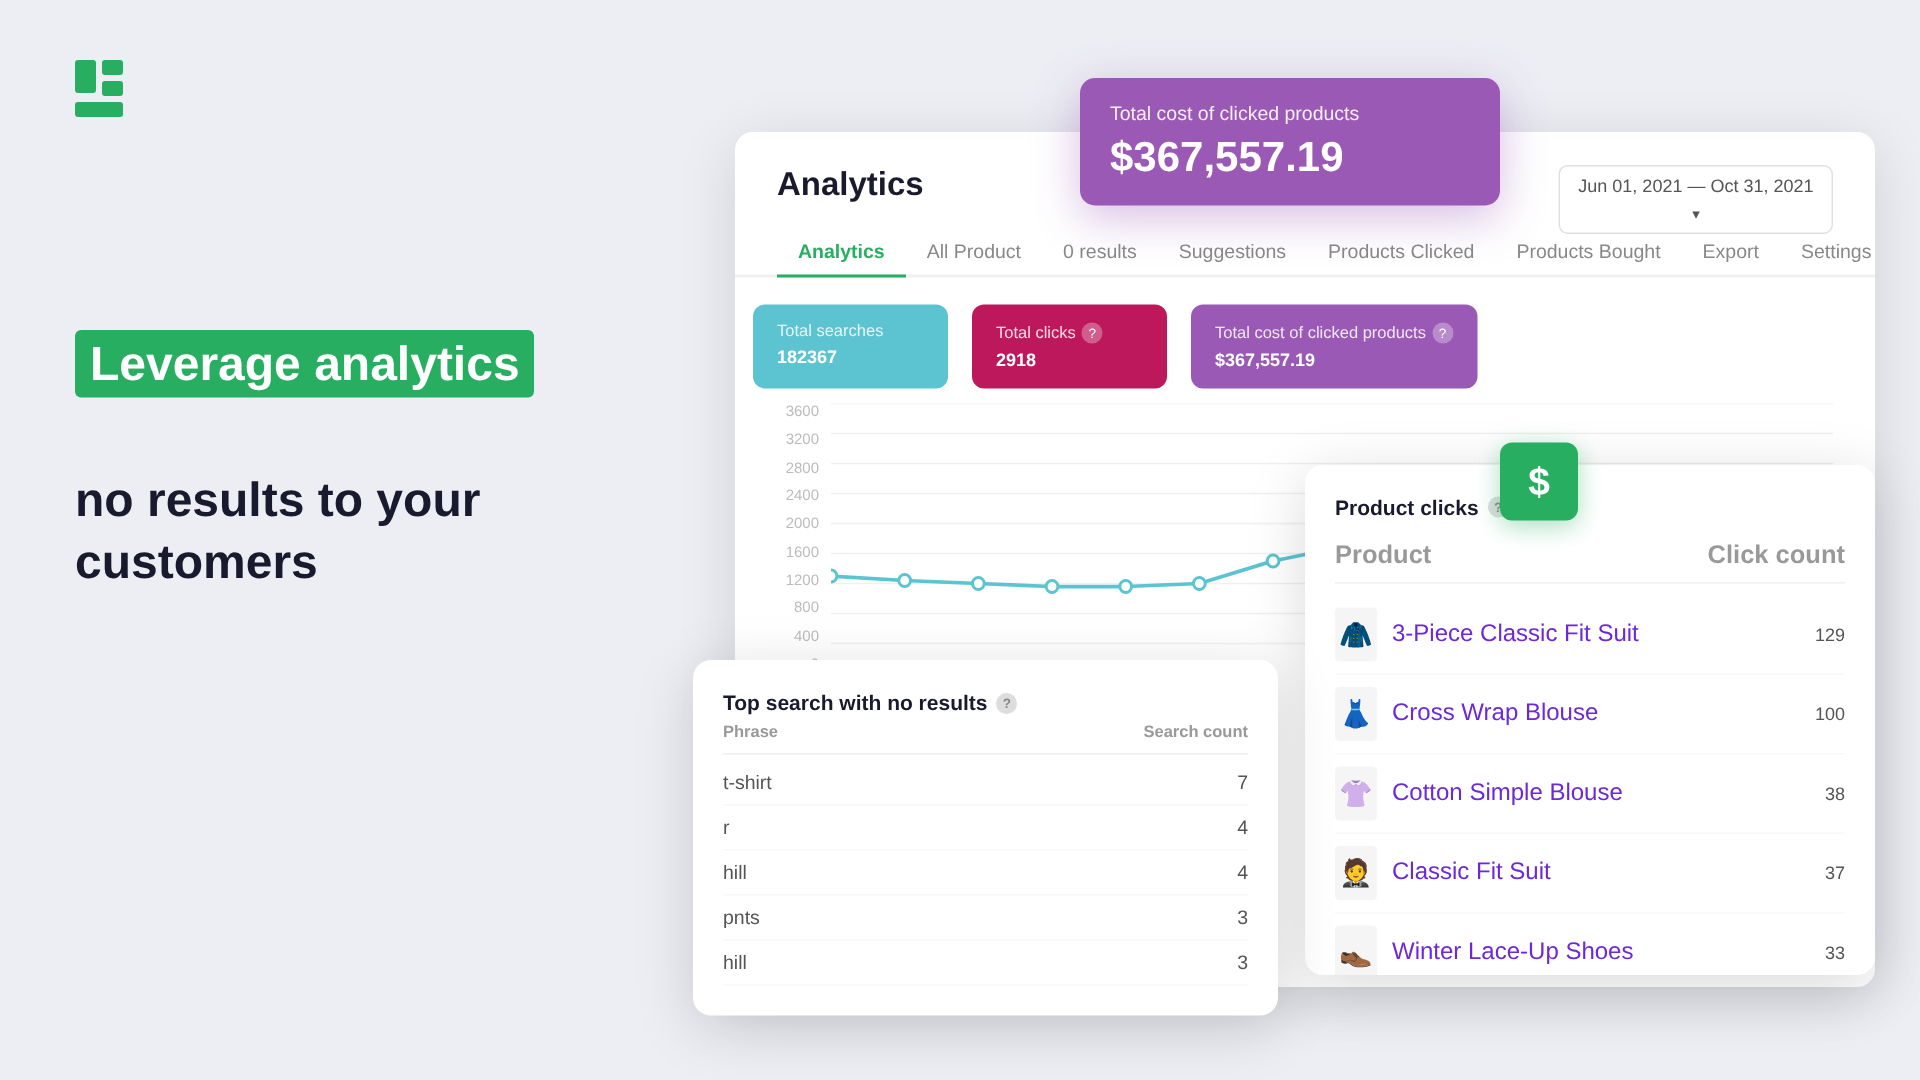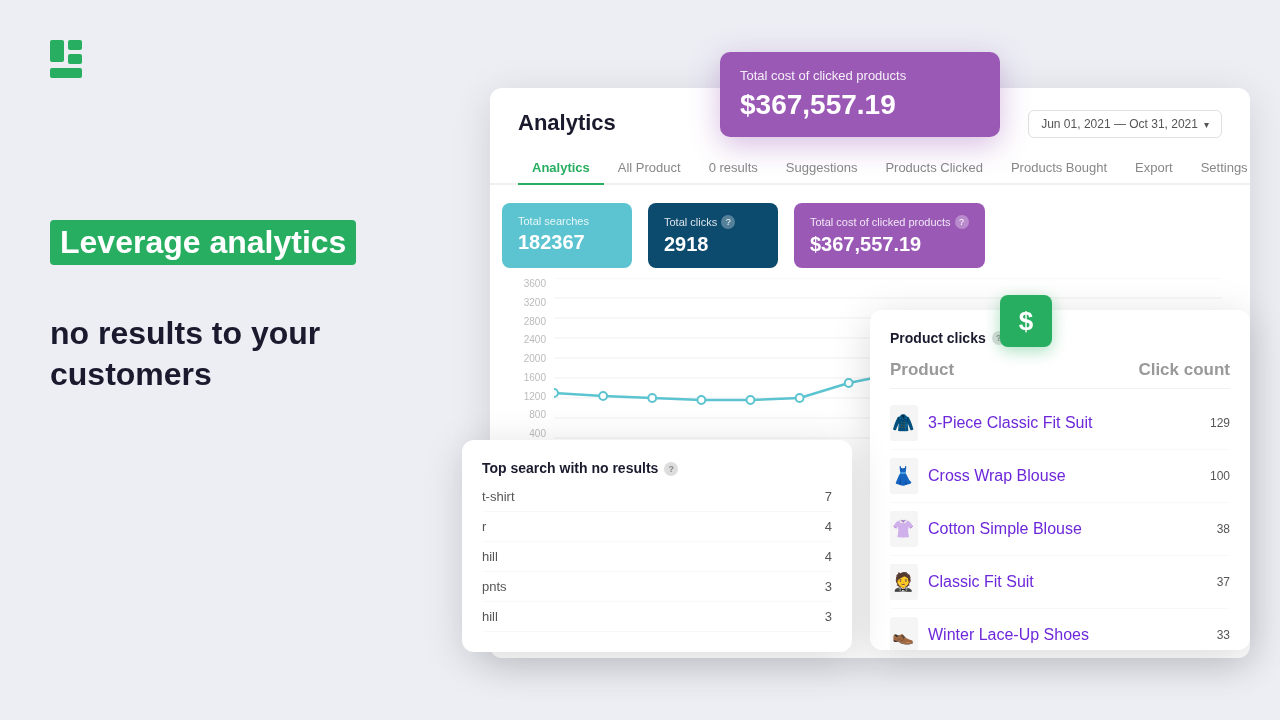--- a/index.html
+++ b/index.html
@@ -106,46 +106,47 @@
       background: white;
       border: 1px solid #e0e0e0;
       border-radius: 6px;
       padding: 6px 12px;
       font-size: 12px;
       color: #555;
       display: flex;
       align-items: center;
       gap: 6px;
       cursor: pointer;
+      flex-direction: column;
     }
 
     
     .stat-cards {
       display: flex;
       gap: 16px;
       padding: 18px 12px 0;
     }
     .stat-card {
       border-radius: 8px;
       padding: 12px 16px;
       min-width: 130px;
     }
     .stat-card.blue { background: #5bc4d0; }
-    .stat-card.green { background: #0c4a6e; }
+    .stat-card.green { background: #be185d; }
     .stat-card.purple { background: #9b59b6; }
     .stat-card-label {
       font-size: 11px;
       color: rgba(255,255,255,0.85);
       margin-bottom: 4px;
       display: flex;
       align-items: center;
       gap: 4px;
     }
     .stat-card-value {
-      font-size: 20px;
+      font-size: 12px;
       font-weight: 700;
       color: white;
     }
 
     
     .chart-area {
       padding: 10px 28px 0;
       height: 200px;
       position: relative;
     }
@@ -476,20 +477,24 @@
       <div class="product-count">33</div>
     </div>
   </div>
 </div>
 
 <div class="top-searches-panel">
   <div class="top-searches-title">
     <span>Top search with no results</span>
     <span class="info-badge-dark">?</span>
   </div>
+  <div class="search-table-header">
+    <span>Phrase</span>
+    <span>Search count</span>
+  </div>
   <div>
     <div class="search-row">
       <span>t-shirt</span>
       <span>7</span>
     </div>
     <div class="search-row">
       <span>r</span>
       <span>4</span>
     </div>
     <div class="search-row">

